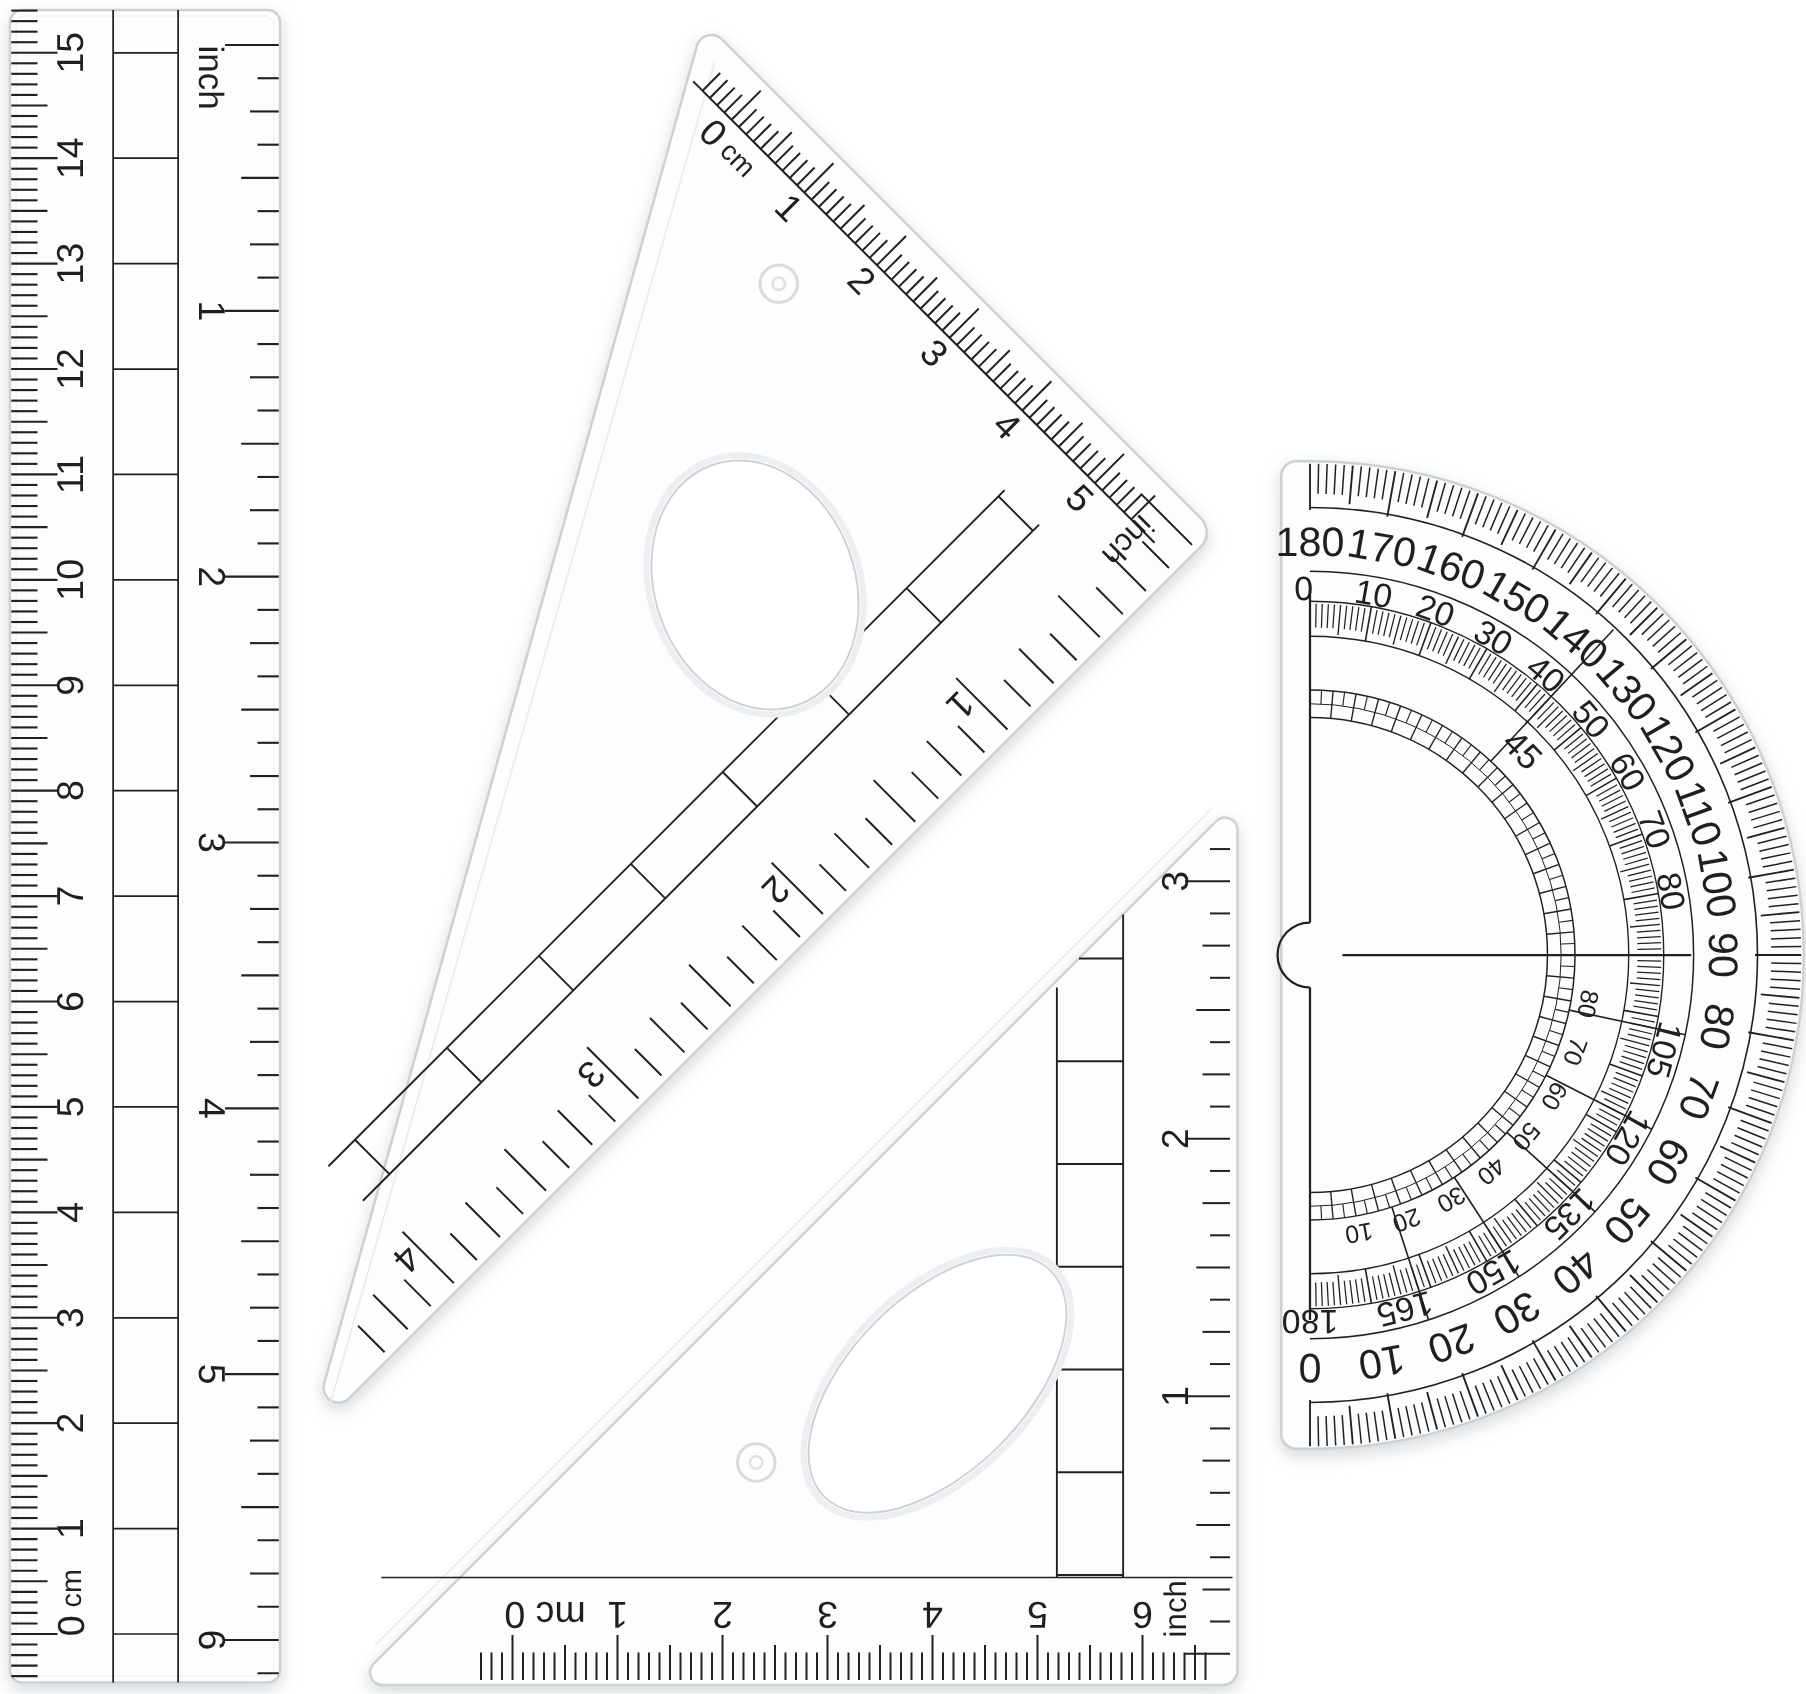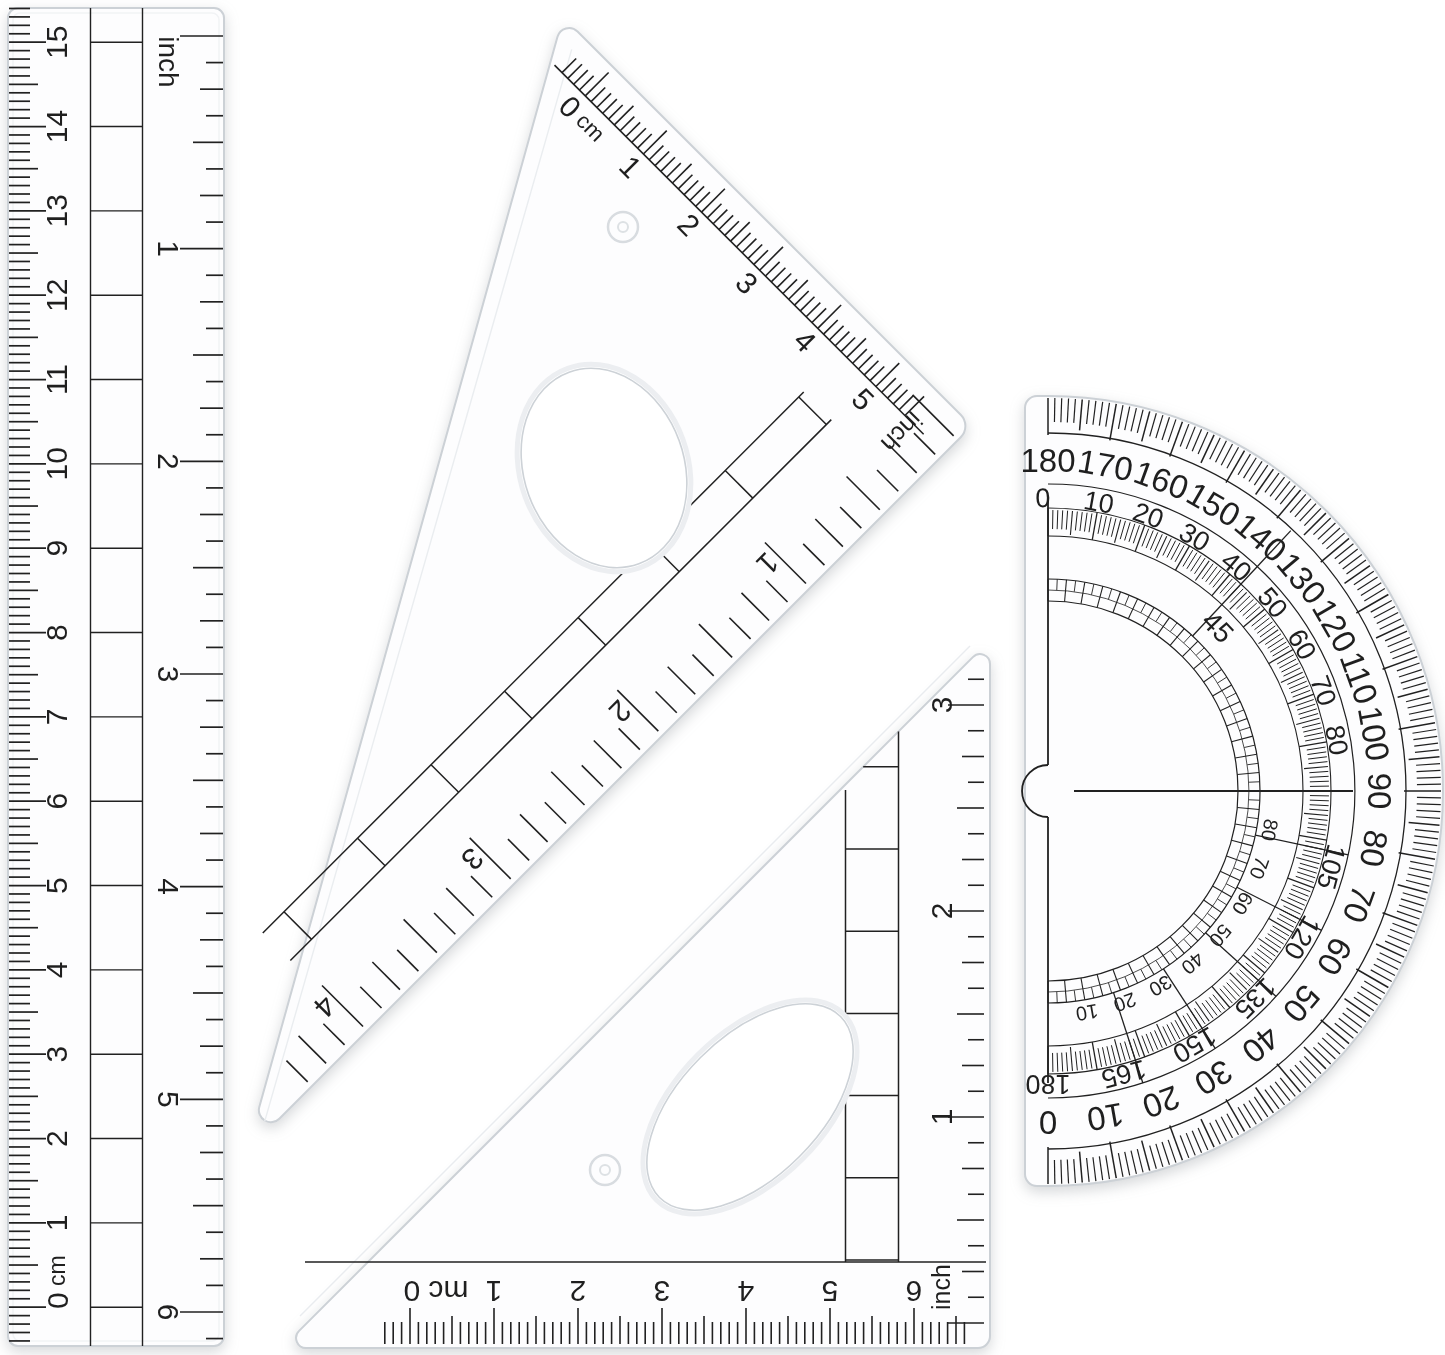--- a/index.html
+++ b/index.html
@@ -518,21 +518,21 @@
         <line x1="575.5" y1="393.4" x2="628.5" y2="393.4" stroke="#212121" stroke-width="1.5"></line>
         <line x1="575.5" y1="311.2" x2="628.5" y2="311.2" stroke="#212121" stroke-width="1.5"></line>
         <line x1="575.5" y1="229" x2="628.5" y2="229" stroke="#212121" stroke-width="1.5"></line>
         <line x1="593.2" y1="146.79999999999995" x2="628.5" y2="146.79999999999995" stroke="#212121" stroke-width="1.5"></line>
         <circle cx="335" cy="550" r="15" fill="none" stroke="#d8dce0" stroke-width="2.5"></circle>
         <circle cx="335" cy="550" r="5" fill="none" stroke="#dde1e4" stroke-width="2"></circle>
         <ellipse cx="480" cy="487" rx="132" ry="74" fill="#ffffff" stroke="#eceef1" stroke-width="5" transform="rotate(-45 480 487)"></ellipse>
         <ellipse cx="480" cy="487" rx="128" ry="70" fill="none" stroke="#cdd2d7" stroke-width="1.6" transform="rotate(-45 480 487)"></ellipse>
       </svg>
   </div>
-  <div class="tool" style="left:1000px;top:376px">
+  <div class="tool" style="left:1000px;top:349px">
     <svg id="protractor-svg" width="445" height="845" viewBox="0 0 445 845">
         <path d="M 48 20 A 395 395 0 0 1 48 810 L 37 810 A 12 12 0 0 1 25 798 L 25 32 A 12 12 0 0 1 37 20 Z" class="plastic"></path>
         <line x1="48" y1="59" x2="48" y2="22" stroke="#212121" stroke-width="1.5"></line>
         <line x1="54.439937975357616" y1="46.05620048729162" x2="54.85879572985242" y2="22.059855803538255" stroke="#212121" stroke-width="1.2"></line>
         <line x1="60.87791428322286" y1="46.22478482995365" x2="61.71550220408288" y2="22.23940498149534" stroke="#212121" stroke-width="1.2"></line>
         <line x1="67.31196785364628" y1="46.50570167556225" x2="68.56803080347692" y2="22.5385928414525" stroke="#212121" stroke-width="1.2"></line>
         <line x1="73.74013881158224" y1="46.89886545412486" x2="75.41429418144125" y2="22.95732824788911" stroke="#212121" stroke-width="1.2"></line>
         <line x1="79.55037887465225" y1="54.377519290788086" x2="82.25220689982966" y2="23.495483649943992" stroke="#212121" stroke-width="1.5"></line>
         <line x1="86.57100294576412" y1="48.02142060910717" x2="89.07968606418781" y2="24.152895120268624" stroke="#212121" stroke-width="1.2"></line>
         <line x1="92.96978771649941" y1="48.7504700443522" x2="95.89465195822297" y2="24.929362404960443" stroke="#212121" stroke-width="1.2"></line>

